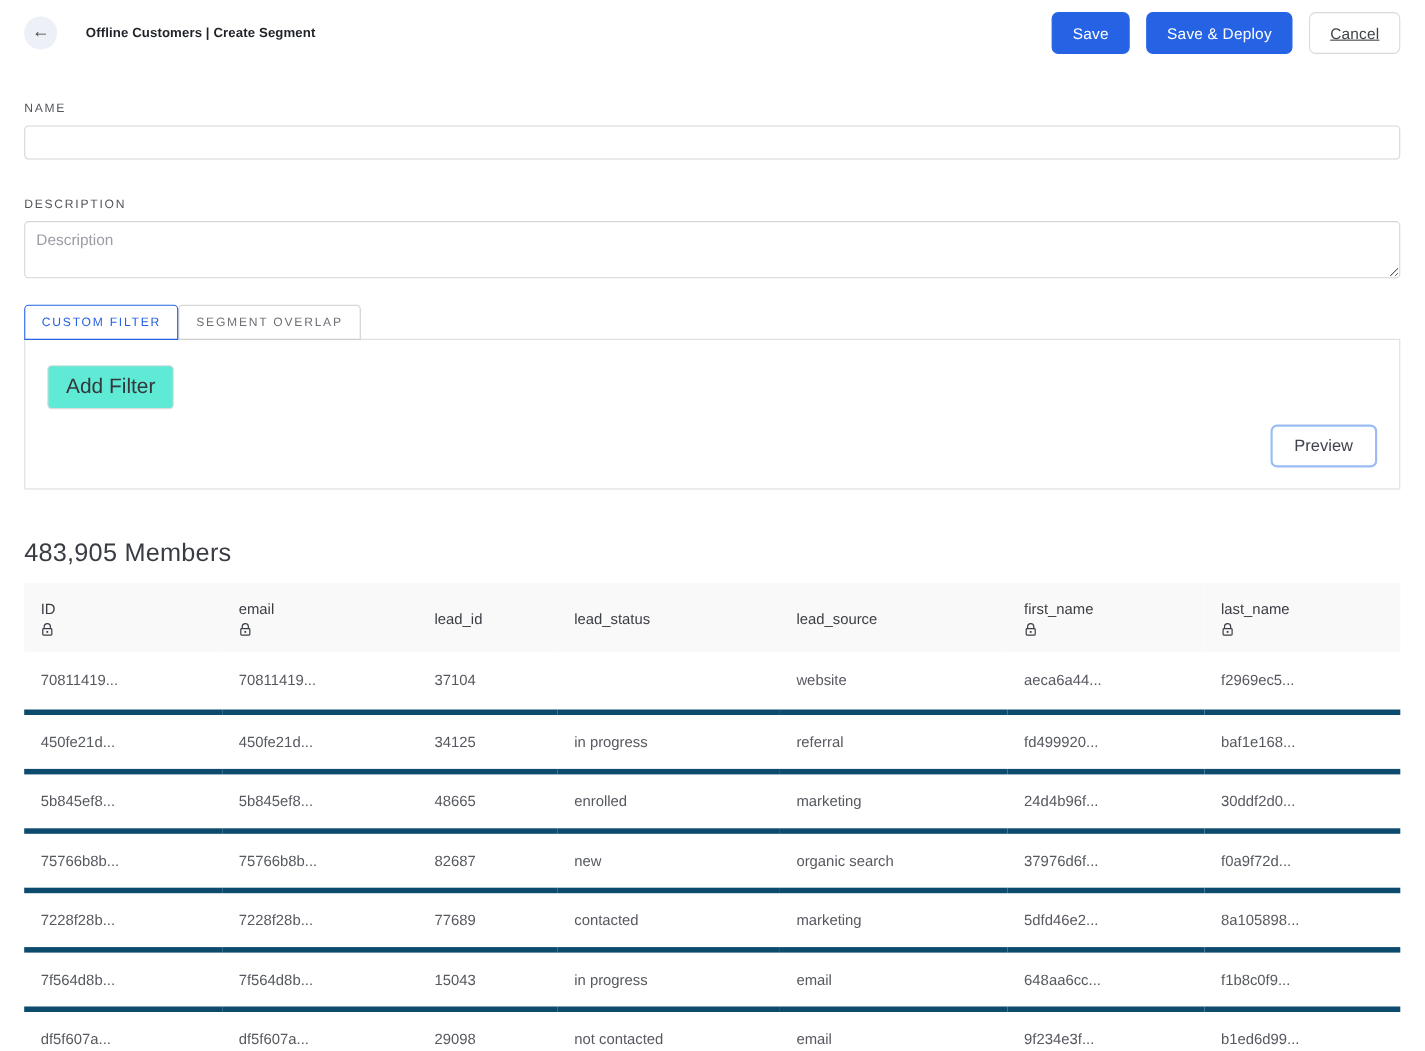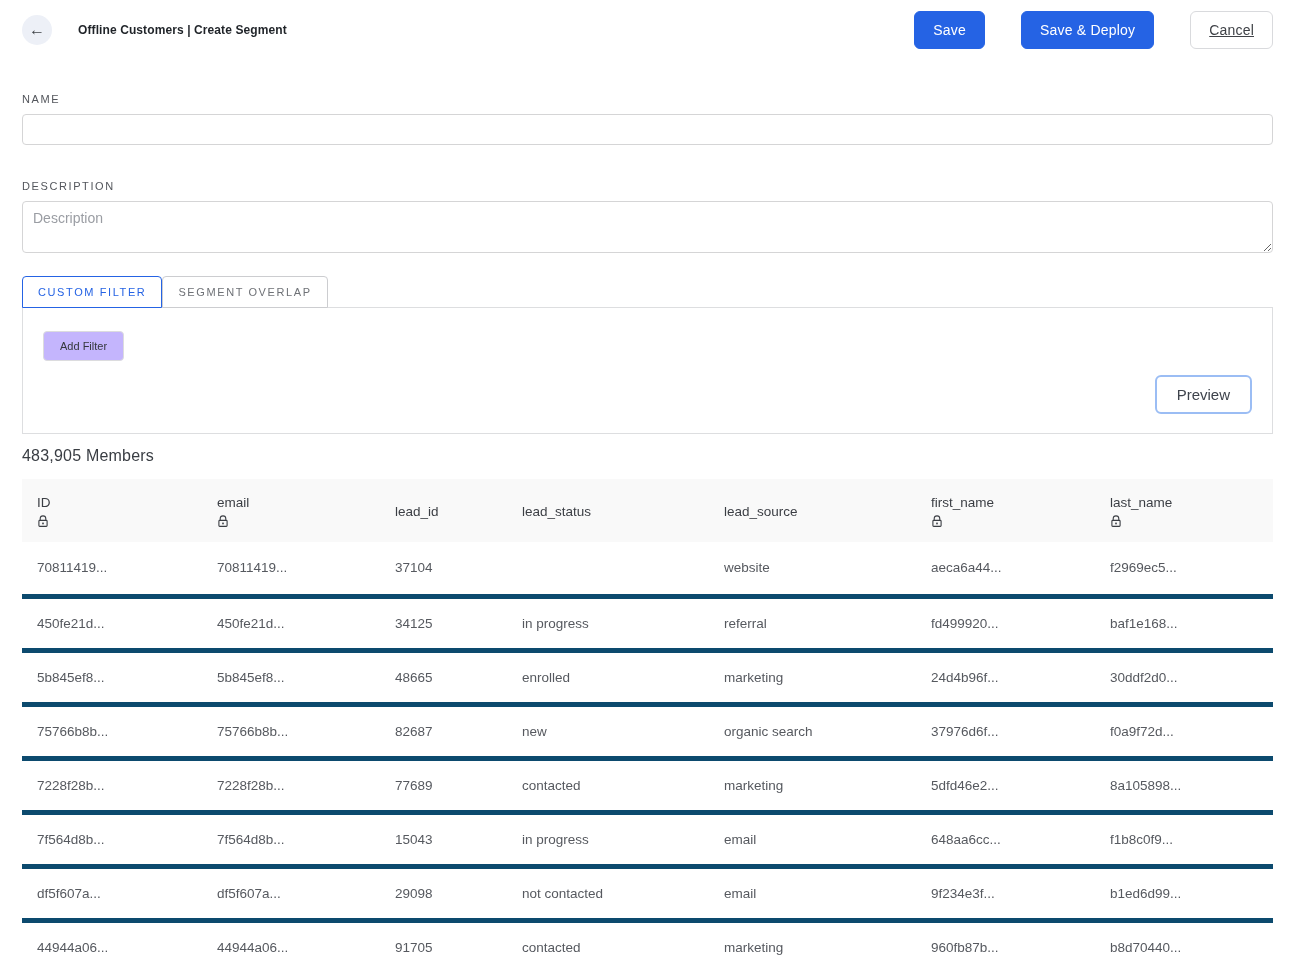--- a/index.html
+++ b/index.html
@@ -22,21 +22,21 @@
     font-size: 16px; color: #3f4247; flex: 0 0 auto;
   }
   .page-title {
     font-size: 12px; font-weight: 700; color: #1f2328;
     margin-left: 26px; letter-spacing: 0.1px;
   }
   .topbar-actions { margin-left: auto; display: flex; gap: 15px; }
   .btn {
     font-family: inherit; font-size: 14px; cursor: pointer;
     border-radius: 6px; padding: 9px 18px; line-height: 1.35;
-    border: 1px solid transparent; letter-spacing: 0.2px; margin-left: 21px;
+    border: 1px solid transparent; letter-spacing: 0.2px;
   }
   .btn-primary { background: #2563e4; color: #ffffff; border-color: #2563e4; }
   .btn-outline { background: #ffffff; color: #3f4247; border-color: #d9dadd; text-decoration: underline; }
 
   
   .content { padding: 0 22px; }
   .field-label {
     display: block; font-size: 11px; letter-spacing: 1.6px;
     color: #53565c; margin: 35px 0 9px 0; font-weight: 400;
   }
@@ -64,34 +64,34 @@
   .tab.active {
     border-color: #2563e4; color: #2563e4; z-index: 2;
   }
   .filter-panel {
     border: 1px solid #dddee0; min-height: 118px;
     display: flex; flex-direction: column; justify-content: space-between;
     padding: 23px 20px 19px 20px; position: relative; z-index: 0;
   }
   .add-filter-btn {
     align-self: flex-start;
-    background: #c4b5fd; border: 1px solid #dcdcde; border-radius: 4px;
-    font-family: inherit; font-size: 11px; color: #34373c;
+    background: #5eead4; border: 1px solid #dcdcde; border-radius: 4px;
+    font-family: inherit; font-size: 19px; color: #34373c;
     padding: 8px 16px; cursor: pointer;
   }
   .preview-btn {
     align-self: flex-end;
     background: #fff; border: 2px solid #9bbdf4; border-radius: 6px;
     font-family: inherit; font-size: 15px; color: #3e434c;
     padding: 9px 20px; cursor: pointer; margin-top: 14px;
   }
 
   
   .members-heading {
-    font-size: 16px; color: #393d43; margin: 13px 0 14px 0;
+    font-size: 23px; color: #393d43; margin: 44px 0 14px 0;
     font-weight: 400; letter-spacing: 0.2px;
   }
   table.members {
     width: 100%; border-collapse: collapse; table-layout: fixed;
   }
   table.members col.c0 { width: 180px; }
   table.members col.c1 { width: 178px; }
   table.members col.c2 { width: 127px; }
   table.members col.c3 { width: 202px; }
   table.members col.c4 { width: 207px; }

